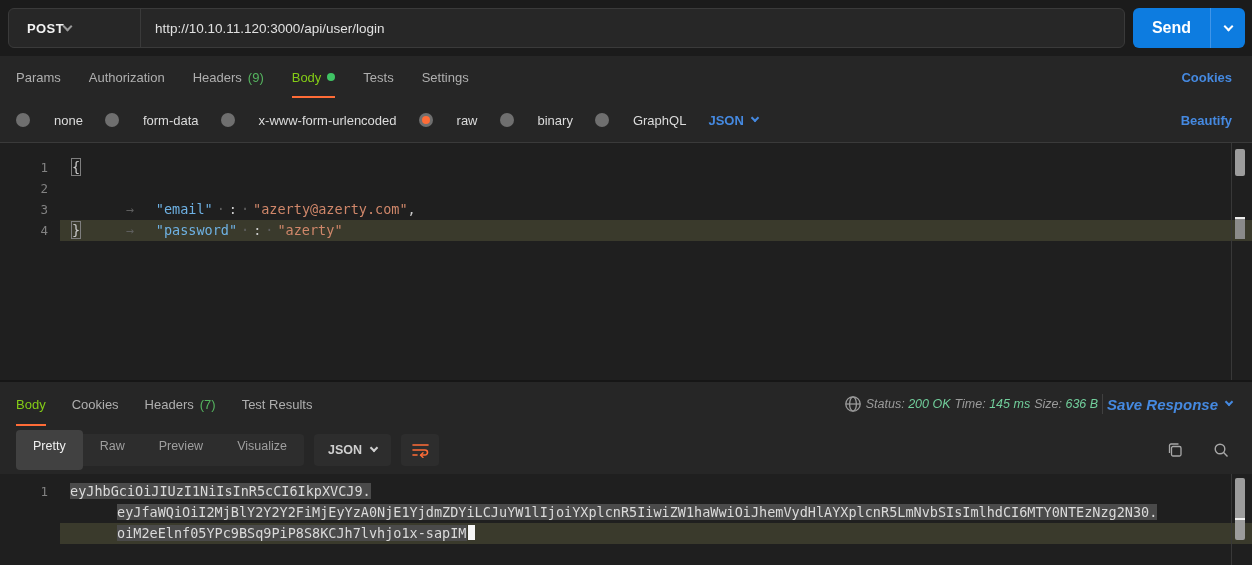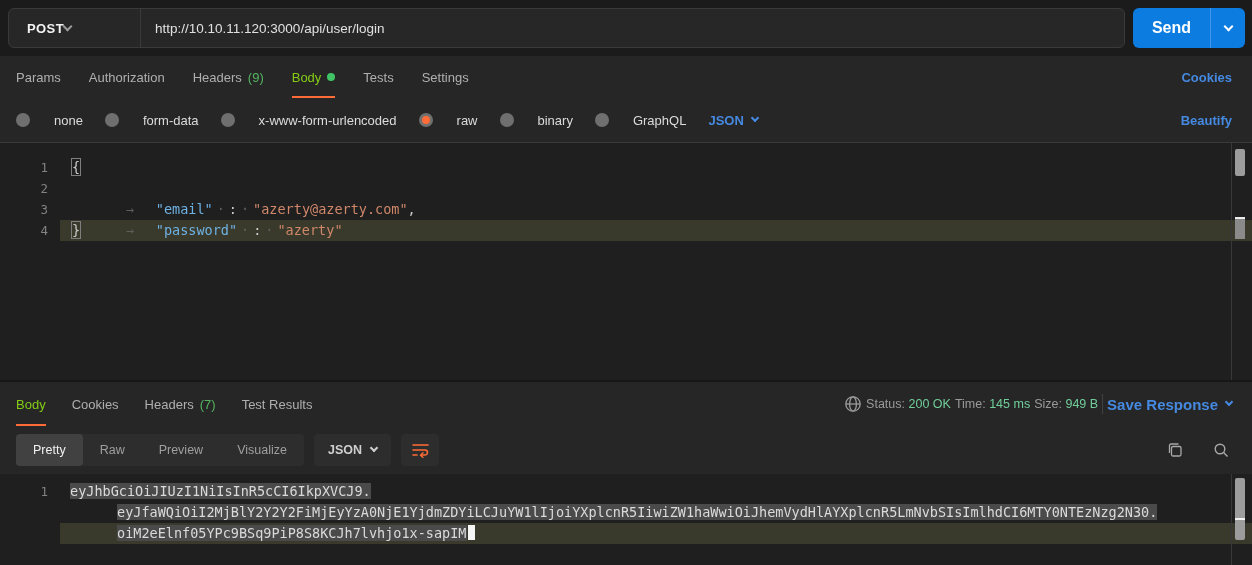--- a/index.html
+++ b/index.html
@@ -65,31 +65,31 @@
   .brace-box { outline:1px solid #7e7e7e; }
 
   .scroll-border { position:absolute; right:20px; top:0; bottom:0; width:1px; background:#383838; }
   .scroll-thumb { position:absolute; right:7px; width:10px; background:#9c9c9c; border-radius:2px; cursor:pointer; }
   .scroll-marker { position:absolute; right:7px; width:10px; background:#8a8a8a; border-top:2px solid #ececec; }
 
   
   .resp-divider { position:absolute; left:0; right:0; top:380px; height:2px; background:#161616; }
   .resp-header { position:absolute; top:382px; left:0; right:0; height:44px;
     display:flex; align-items:center; gap:26px; padding:0 20px 0 16px; font-size:13px; color:#afafaf; }
-  .resp-meta { margin-left:auto; display:flex; align-items:center; gap:4px; font-size:12.5px; color:#9a9a9a; }
+  .resp-meta { margin-left:auto; display:flex; align-items:center; gap:4px; font-size:12.5px; color:#9a9a9a;font-style:italic; }
   .metric { white-space:nowrap; }
   .metric .mv { color:#71ce9b; }
   .vert-div { width:1px; height:20px; background:#404040; }
   .save-resp { display:flex; align-items:center; gap:8px; color:#4589e0; font-weight:bold; font-size:15px; cursor:pointer; }
 
   
   .resp-toolbar { position:absolute; top:426px; left:0; right:0; height:48px;
     display:flex; align-items:center; padding:0 22px 0 16px; }
   .seg-ctl { display:flex; align-items:center; background:#2d2d2d; border-radius:4px; height:32px; }
-  .seg { padding:0 17px; height:32px; line-height:32px; font-size:12.5px; color:#9f9f9f; border-radius:4px; cursor:pointer; }
+  .seg { padding:0 17px; height:40px; line-height:32px; font-size:12.5px; color:#9f9f9f; border-radius:4px; cursor:pointer; }
   .seg.active { background:#414141; color:#f0f0f0; }
   .json-dd { display:flex; align-items:center; gap:9px; background:#2d2d2d; border-radius:4px;
     height:32px; padding:0 14px; margin-left:10px; color:#cfcfcf; font-weight:bold; font-size:12.5px; cursor:pointer; }
   .json-dd .chev, .save-resp .chev, .lang-dd .chev { width:6px; height:6px; }
   .wrap-btn { width:38px; height:32px; background:#2d2d2d; border:none; border-radius:4px; margin-left:10px;
     display:flex; align-items:center; justify-content:center; cursor:pointer; }
   .tool-icons { margin-left:auto; display:flex; align-items:center; gap:28px; }
   .icon-btn { background:none; border:none; cursor:pointer; display:flex; align-items:center; }
 
   
@@ -233,21 +233,21 @@
     <span class="metric">
       <span>Status:</span>
       <span class="mv">200 OK</span>
     </span>
     <span class="metric">
       <span>Time:</span>
       <span class="mv">145 ms</span>
     </span>
     <span class="metric">
       <span>Size:</span>
-      <span class="mv">949 B</span>
+      <span class="mv">636 B</span>
     </span>
     <span class="vert-div"></span>
     <span class="save-resp">
       <span>Save Response</span>
       <span class="chev"></span>
     </span>
   </div>
 </div>
 
 <div class="resp-toolbar">

